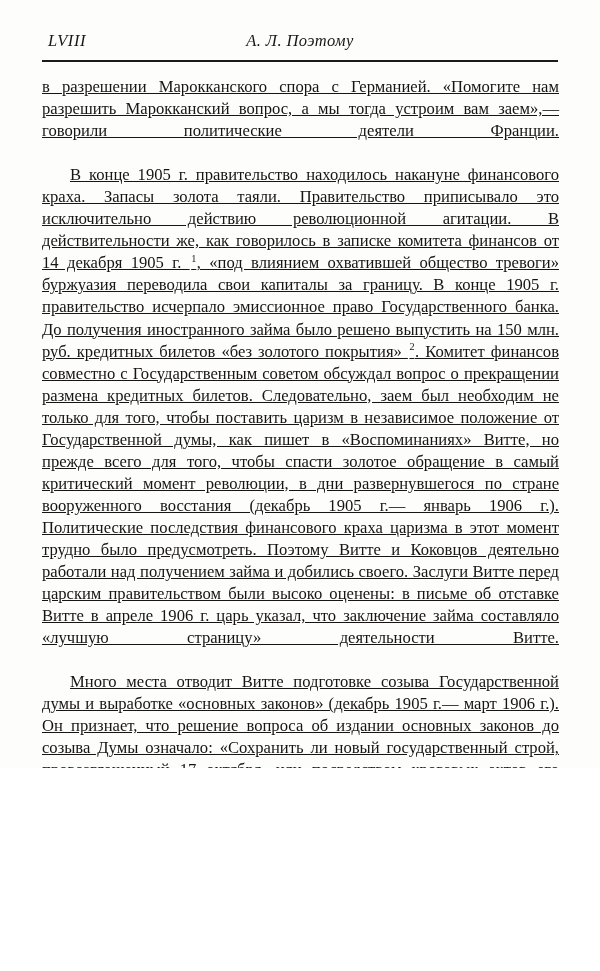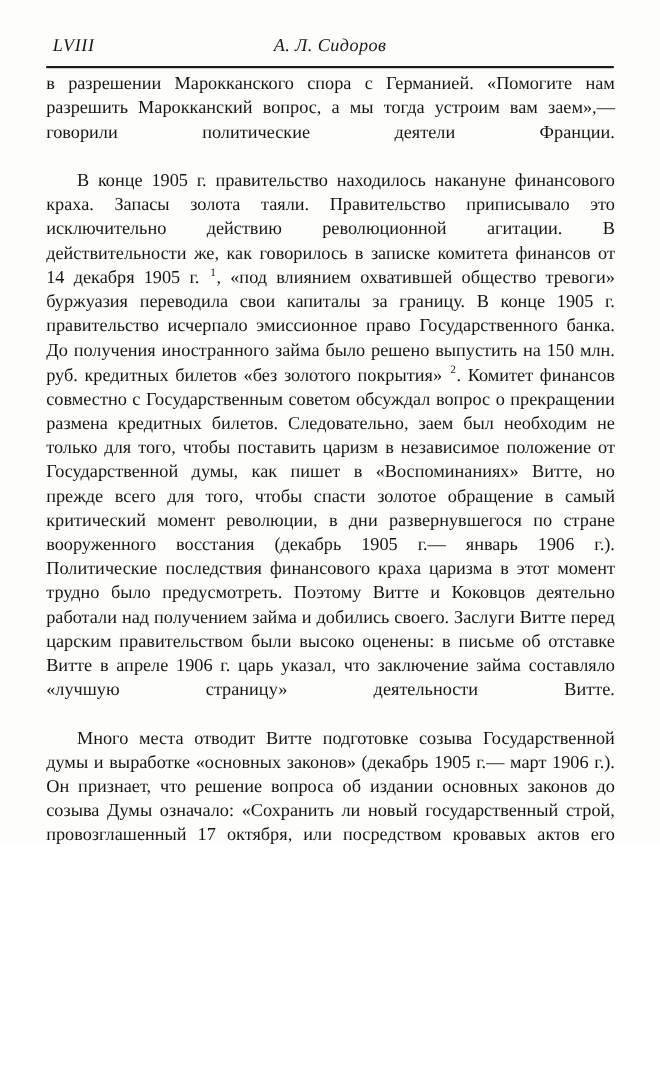--- a/index.html
+++ b/index.html
@@ -51,28 +51,29 @@
     top: 60px;
     width: 516px;
     height: 1.5px;
     background: #1d1b18;
   }
 
   
   .body-text {
     position: absolute;
     left: 42px;
-    top: 65px;
+    top: 76px;
     width: 517px;
     font-size: 16.6px;
     line-height: 22.05px;
     text-align: justify;
     text-justify: inter-word;
     word-spacing: 0.2px;
     hyphens: manual;
+    text-decoration: underline;
   }
   .body-text p {
     margin: 0;
     text-indent: 0;
   }
   .body-text p.indent {
     text-indent: 28px;
   }
   
   .body-text p::after {
@@ -120,21 +121,21 @@
     padding-right: 4px;
   }
 </style>
 </head>
 <body>
 
 <div class="page">
 
   <div class="runhead">
     <span class="runhead-folio">LVIII</span>
-    <span class="runhead-author">А. Л. Сидоров</span>
+    <span class="runhead-author">А. Л. Поэтому</span>
   </div>
   <div class="runhead-rule"></div>
 
   <div class="body-text">
     <p>в разрешении Марокканского спора с Германией. «Помогите нам разрешить Марокканский вопрос, а мы тогда устроим вам заем»,— говорили политические деятели Франции.</p>
     <p class="indent">В конце 1905 г. правительство находилось накануне финансового краха. Запасы золота таяли. Правительство приписывало это исключительно действию революционной агитации. В действительности же, как говорилось в записке комитета финансов от 14 декабря 1905 г. <sup class="fn">1</sup>, «под влиянием охватившей общество тревоги» буржуазия переводила свои капиталы за границу. В конце 1905 г. правительство исчерпало эмиссионное право Государственного банка. До получения иностранного займа было решено выпустить на 150 млн. руб. кредитных билетов «без золотого покрытия» <sup class="fn">2</sup>. Комитет финансов совместно с Государственным советом обсуждал вопрос о прекращении размена кредитных билетов. Следовательно, заем был необходим не только для того, чтобы поставить царизм в независимое положение от Государственной думы, как пишет в «Воспоминаниях» Витте, но прежде всего для того, чтобы спасти золотое обращение в самый критический момент революции, в дни развернувшегося по стране вооруженного восстания (декабрь 1905 г.— январь 1906 г.). Политические последствия финансового краха царизма в этот момент трудно было предусмотреть. Поэтому Витте и Коковцов деятельно работали над получением займа и добились своего. Заслуги Витте перед царским правительством были высоко оценены: в письме об отставке Витте в апреле 1906 г. царь указал, что заключение займа составляло «лучшую страницу» деятельности Витте.</p>
     <p class="indent stretch-last">Много места отводит Витте подготовке созыва Государственной думы и выработке «основных законов» (декабрь 1905 г.— март 1906 г.). Он признает, что решение вопроса об издании основных законов до созыва Думы означало: «Сохранить ли новый государственный строй, провозглашенный 17 октября, или посредством кровавых актов его низвергнуть». В то же время Витте пишет, что отсрочка принятия этих законов до созыва Думы означает превра-</p>
   </div>
 
   <div class="fn-rule"></div>

